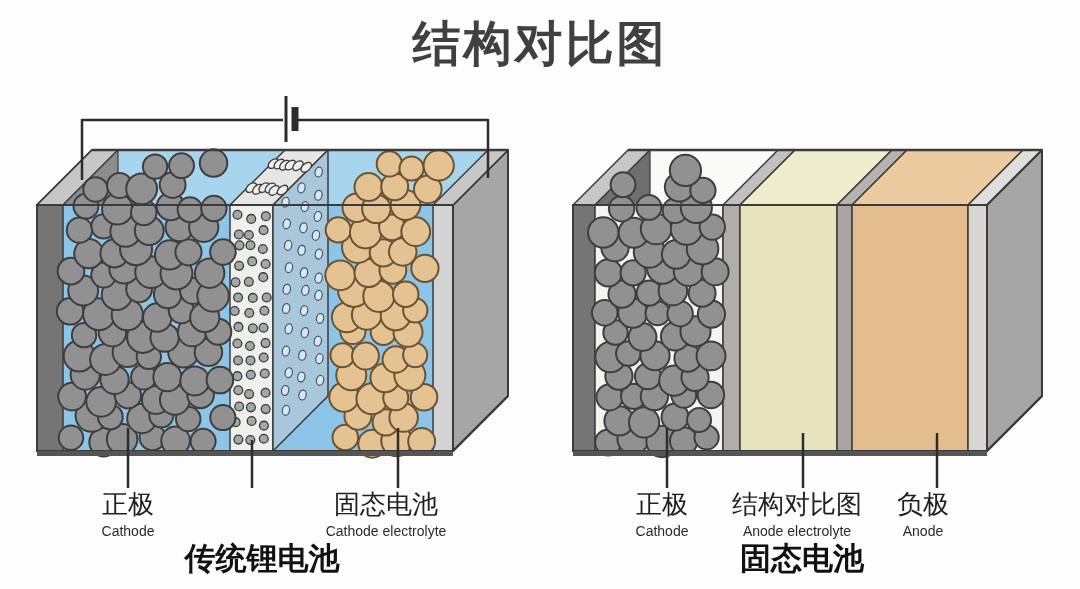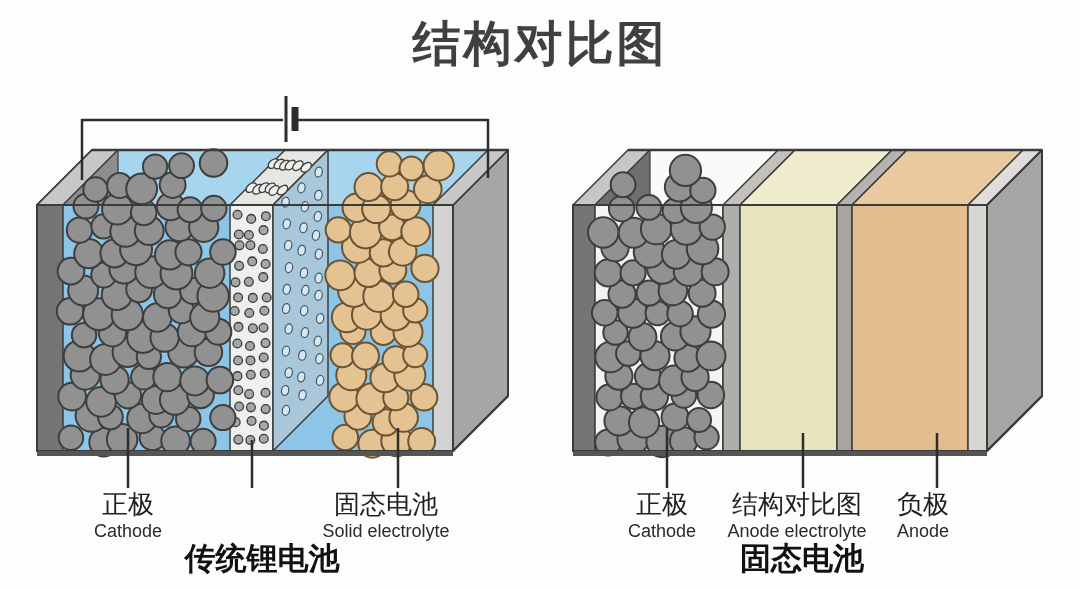--- a/index.html
+++ b/index.html
@@ -4,21 +4,21 @@
 <style>
   html,body{margin:0;padding:0;}
   body{background:#fdfdfd;font-family:"Liberation Sans","DejaVu Sans",sans-serif;}
   #stage{position:relative;width:1080px;height:589px;background:#fdfdfd;overflow:hidden;}
   .title{position:absolute;top:12px;left:0;right:0;text-align:center;
          font-size:48px;font-weight:900;letter-spacing:3px;color:#404040;}
   .figure{position:absolute;top:88px;width:480px;height:489px;}
   .figure svg{position:absolute;top:0;left:0;}
   .lbl{position:absolute;top:402px;transform:translateX(-50%);text-align:center;white-space:nowrap;}
   .lbl .cn{font-size:26px;line-height:29px;color:#1f1f1f;}
-  .lbl .en{font-size:18px;line-height:24px;color:#2a2a2a;}
+  .lbl .en{font-size:14px;line-height:24px;color:#2a2a2a;}
   .caption{position:absolute;top:450px;transform:translateX(-50%);
            font-size:31px;font-weight:700;color:#111;white-space:nowrap;}
 </style>
 </head>
 <body>
 
 <div id="stage">
 
   <div class="title">结构对比图</div>
 
@@ -266,21 +266,21 @@
         <line x1="98" y1="340" x2="98" y2="400" stroke="#2c2c2c" stroke-width="2.5" stroke-linecap="butt"></line>
         <line x1="222" y1="352" x2="222" y2="400" stroke="#2c2c2c" stroke-width="2.5" stroke-linecap="butt"></line>
         <line x1="368" y1="340" x2="368" y2="400" stroke="#2c2c2c" stroke-width="2.5" stroke-linecap="butt"></line>
       </svg>
     <div class="lbl" style="left:98px">
       <div class="cn">正极</div>
       <div class="en">Cathode</div>
     </div>
     <div class="lbl" style="left:356px">
       <div class="cn">固态电池</div>
-      <div class="en">Solid electrolyte</div>
+      <div class="en">Cathode electrolyte</div>
     </div>
     <div class="caption" style="left:232px">传统锂电池</div>
   </div>
 
   <div class="figure" style="left:565px">
     <svg width="480" height="405" viewBox="0 0 480 405">
         <polygon points="8,117 63,62 477,62 422,117" fill="#fafaf8" stroke="none" stroke-width="0" stroke-linejoin="round"></polygon>
         <polygon points="8,117 63,62 85,62 30,117" fill="#c7c7c7" stroke="#3b3b3b" stroke-width="1.5" stroke-linejoin="round"></polygon>
         <polygon points="30,117 85,62 85,117 30,172" fill="#6f6f6f" stroke="#3b3b3b" stroke-width="1.2" stroke-linejoin="round"></polygon>
         <polygon points="158,117 213,62 230,62 175,117" fill="#c2c0bc" stroke="#3b3b3b" stroke-width="1.5" stroke-linejoin="round"></polygon>

